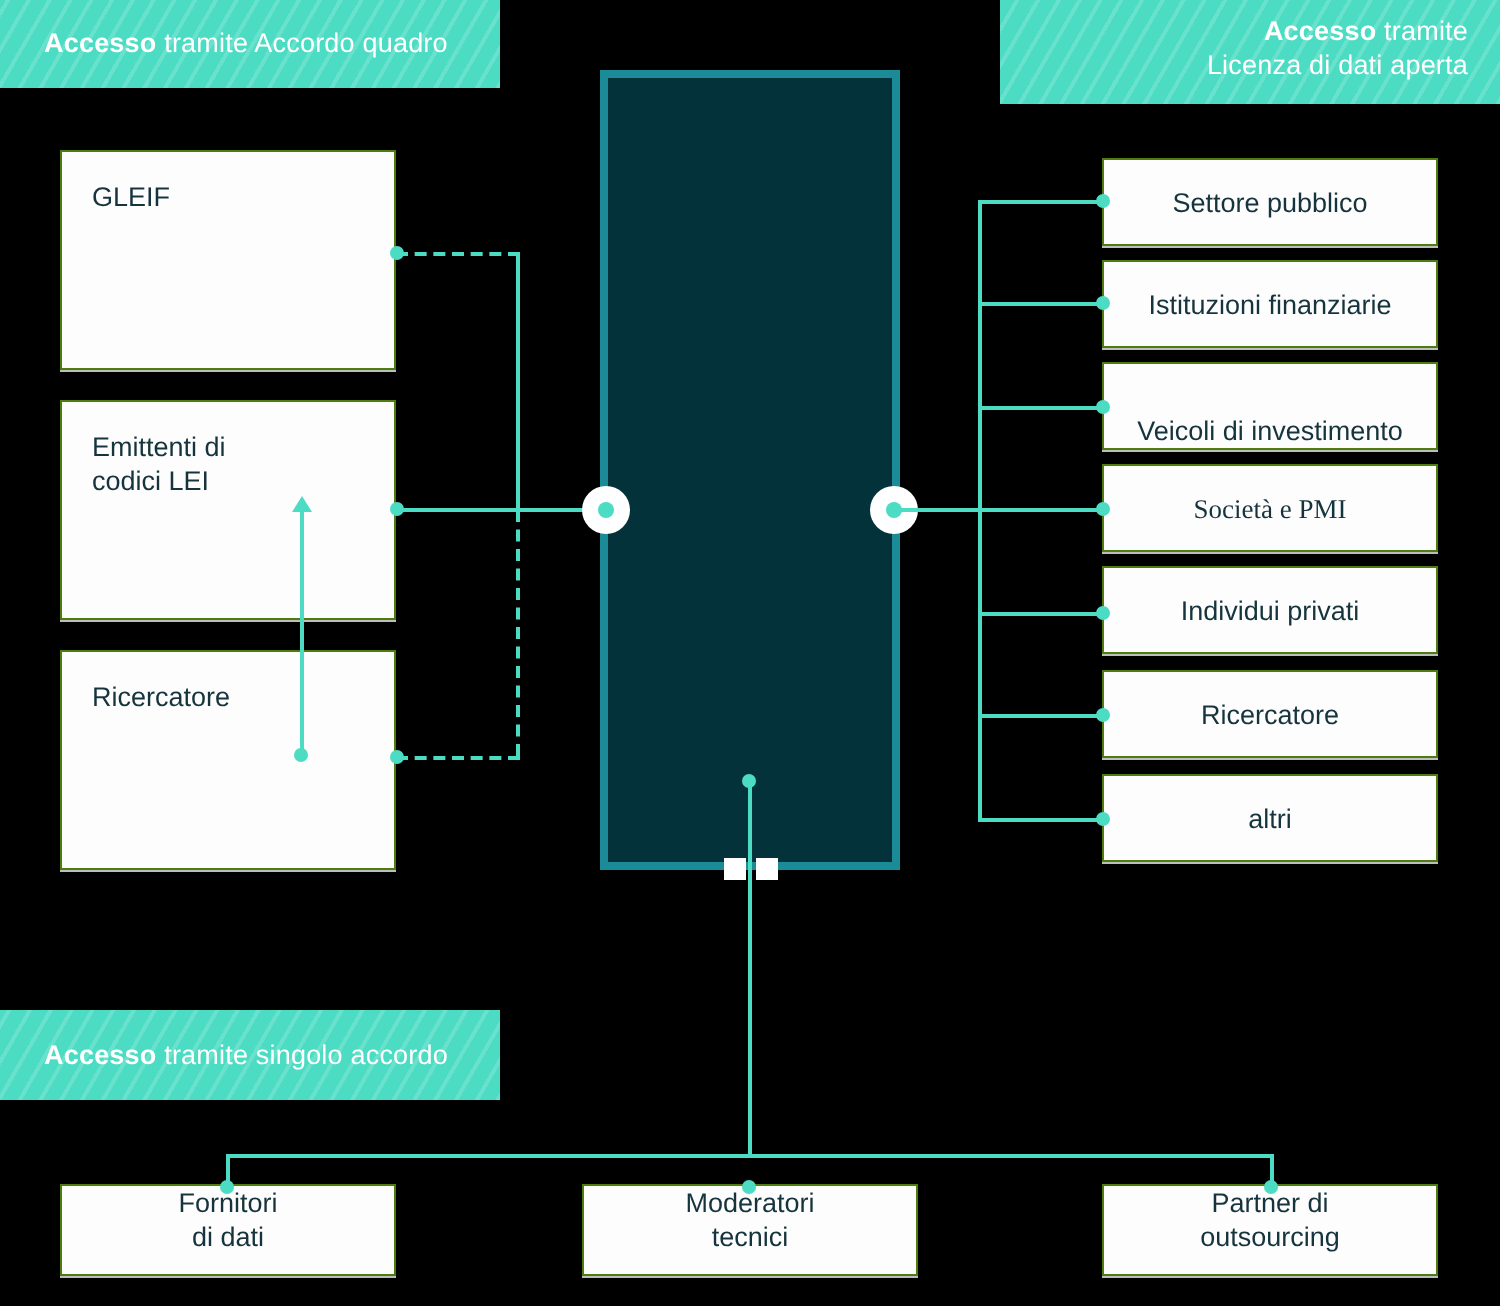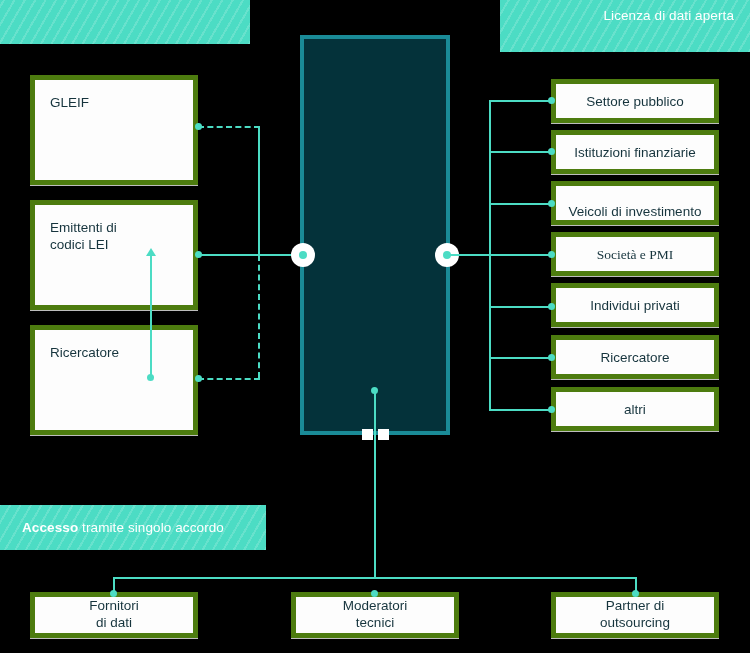--- a/index.html
+++ b/index.html
@@ -16,25 +16,25 @@
          rgba(255,255,255,0.16) 0px, rgba(255,255,255,0.16) 2px,
          rgba(255,255,255,0) 2px, rgba(255,255,255,0) 9px);}
   .banner .btxt{position:absolute;color:#ffffff;font-size:13.5px;
       line-height:17px;letter-spacing:0.1px;z-index:2;}
   .banner .btxt b{font-weight:700;}
 
   #banner-tl{left:0;top:0;width:250px;height:44px;}
   #banner-tl .btxt{left:22px;top:13px;}
   #banner-tr{left:500px;top:0;width:250px;height:52px;}
   #banner-tr .btxt{right:16px;top:7px;text-align:right;}
-  #banner-bl{left:0;top:505px;width:250px;height:45px;padding-left:16px;}
+  #banner-bl{left:0;top:505px;width:250px;height:45px;}
   #banner-bl .btxt{left:22px;top:14px;}
 
   
-  .box{position:absolute;background:#fdfdfd;border:5px solid #4d7c0f;
+  .box{position:absolute;background:#fdfdfd;border:1px solid #4d7c0f;
        box-sizing:border-box;box-shadow:0 1px 0 0 #bdbdbd;}
   .box .lbl{position:absolute;color:#16343d;font-size:13.5px;line-height:17px;
        white-space:pre-line;}
 
   .box.left .lbl{left:15px;top:14px;text-align:left;}
   .box.right{display:flex;align-items:center;justify-content:center;}
   .box.right .lbl{position:static;text-align:center;}
   .box.bottom{display:flex;justify-content:center;}
   .box.bottom .lbl{position:static;text-align:center;}
 
@@ -59,25 +59,27 @@
        border-left:5px solid transparent;border-right:5px solid transparent;
        border-bottom:8px solid #4CDCC4;}
 </style>
 </head>
 <body>
 
 <div id="stage">
 
   <div class="banner" id="banner-tl">
     <div class="stripes"></div>
+    <div class="btxt"><b>Accesso</b><span> tramite Accordo quadro</span></div>
   </div>
 
   <div class="banner" id="banner-tr">
     <div class="stripes"></div>
     <div class="btxt">
+      <div><b>Accesso</b><span> tramite</span></div>
       <div>Licenza di dati aperta</div>
     </div>
   </div>
 
   <div class="banner" id="banner-bl">
     <div class="stripes"></div>
     <div class="btxt"><b>Accesso</b><span> tramite singolo accordo</span></div>
   </div>
 
   <div class="box left" style="left:30px;top:75px;width:168px;height:110px;">

